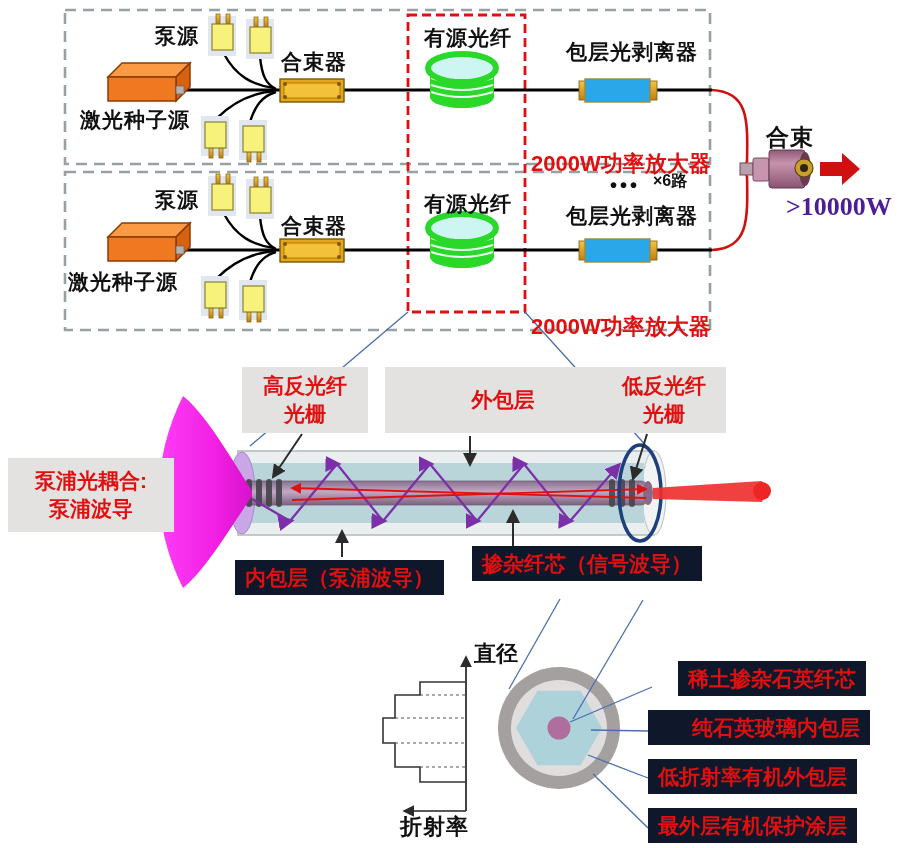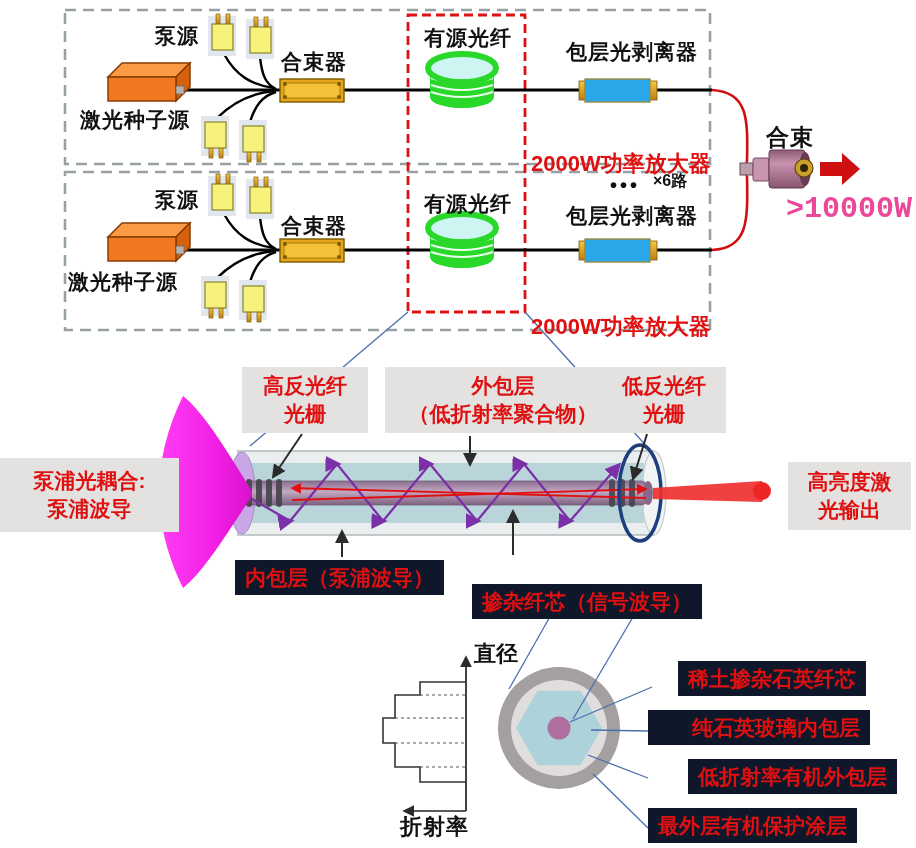--- a/index.html
+++ b/index.html
@@ -7,22 +7,22 @@
          font-family:"Liberation Sans",sans-serif;}
   svg{position:absolute;left:0;top:0;}
   .lbl{position:absolute;color:#111;white-space:nowrap;}
   .k{font-size:21px;font-weight:600;letter-spacing:1px;}
   .rbox{position:absolute;background:#e3e2e0;color:#e01010;font-weight:bold;
         display:flex;flex-direction:column;align-items:center;justify-content:center;
         text-align:center;line-height:1.32;font-size:21px;}
   .rtag{position:absolute;background:#0f172a;color:#e01010;font-weight:bold;
         font-size:21px;padding:5px 10px;white-space:nowrap;line-height:1.2;}
   .amp{position:absolute;color:#e01010;font-weight:bold;font-size:22px;white-space:nowrap;margin-top:16px;}
-  .power{position:absolute;color:#ec4899;font-weight:bold;font-size:30px;
-         font-family:Liberation Mono, monospace;white-space:nowrap;}
+  .power{position:absolute;color:#4c1d95;font-weight:bold;font-size:26px;
+         font-family:Liberation Serif, serif;white-space:nowrap;}
   .vertchars{width:24px;word-break:break-all;line-height:27px;font-size:22px;font-weight:600;}
 </style>
 </head>
 <body>
 
 <div id="stage">
 
 <svg width="916" height="848" viewBox="0 0 916 848">
   <defs>
     <marker id="mB" markerWidth="9" markerHeight="9" refX="6" refY="3.5" orient="auto">
@@ -293,44 +293,39 @@
 <div class="lbl k" style="left:68px;top:268px;">激光种子源</div>
 <div class="lbl k" style="left:424px;top:190px;">有源光纤</div>
 <div class="lbl k" style="left:566px;top:202px;">包层光剥离器</div>
 <div class="amp" style="left:531px;top:296px;">2000W功率放大器</div>
 
 <div class="lbl" style="left:610px;top:174px;font-size:20px;font-weight:bold;letter-spacing:3px;">•••</div>
 <div class="lbl" style="left:653px;top:171px;font-size:16px;font-weight:bold;">×6路</div>
 <div class="lbl k" style="left:766px;top:122px;font-size:23px;">合束</div>
 <div class="power" style="left:786px;top:192px;">&gt;10000W</div>
 
-<div class="rbox" style="left:0;top:458px;width:179px;height:74px;">
+<div class="rbox" style="left:8px;top:458px;width:166px;height:74px;">
   <div class="rline">泵浦光耦合:</div>
   <div class="rline">泵浦波导</div>
 </div>
 <div class="rbox" style="left:242px;top:367px;width:126px;height:66px;">
   <div class="rline">高反光纤</div>
   <div class="rline">光栅</div>
 </div>
 <div class="rbox" style="left:385px;top:367px;width:236px;height:66px;">
   <div class="rline">外包层</div>
-  <div class="rline">（低折射率聚合物）</div>
 </div>
 <div class="rbox" style="left:602px;top:367px;width:124px;height:66px;text-align:center;">
   <div class="rline">低反光纤</div>
   <div class="rline">光栅</div>
 </div>
 <div class="rtag" style="left:235px;top:560px;">内包层（泵浦波导）</div>
-<div class="rtag" style="left:472px;top:584px;">掺杂纤芯（信号波导）</div>
-<div class="rbox" style="left:788px;top:462px;width:123px;height:68px;">
-  <div class="rline">高亮度激</div>
-  <div class="rline">光输出</div>
-</div>
+<div class="rtag" style="left:472px;top:546px;">掺杂纤芯（信号波导）</div>
 
 <div class="lbl vertchars" style="left:474px;top:640px;">直径</div>
 <div class="lbl k" style="left:400px;top:812px;font-size:22px;">折射率</div>
 
 <div class="rtag" style="left:648px;top:661px;margin-left:30px;">稀土掺杂石英纤芯</div>
 <div class="rtag" style="left:648px;top:710px;padding-left:44px;">纯石英玻璃内包层</div>
-<div class="rtag" style="left:688px;top:759px;">低折射率有机外包层</div>
+<div class="rtag" style="left:648px;top:759px;">低折射率有机外包层</div>
 <div class="rtag" style="left:648px;top:808px;">最外层有机保护涂层</div>
 
 </div>
 
 </body></html>

